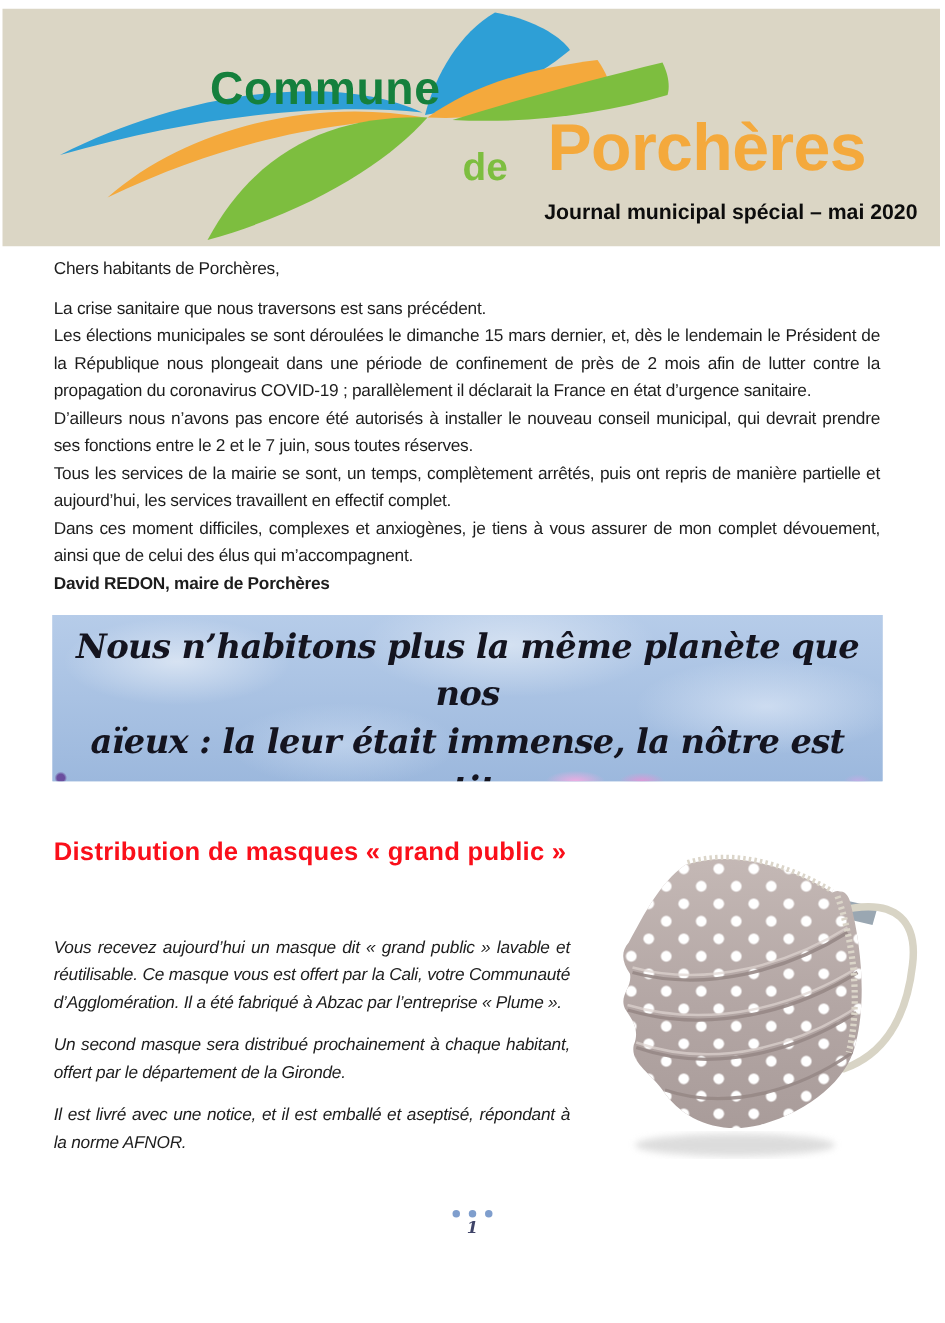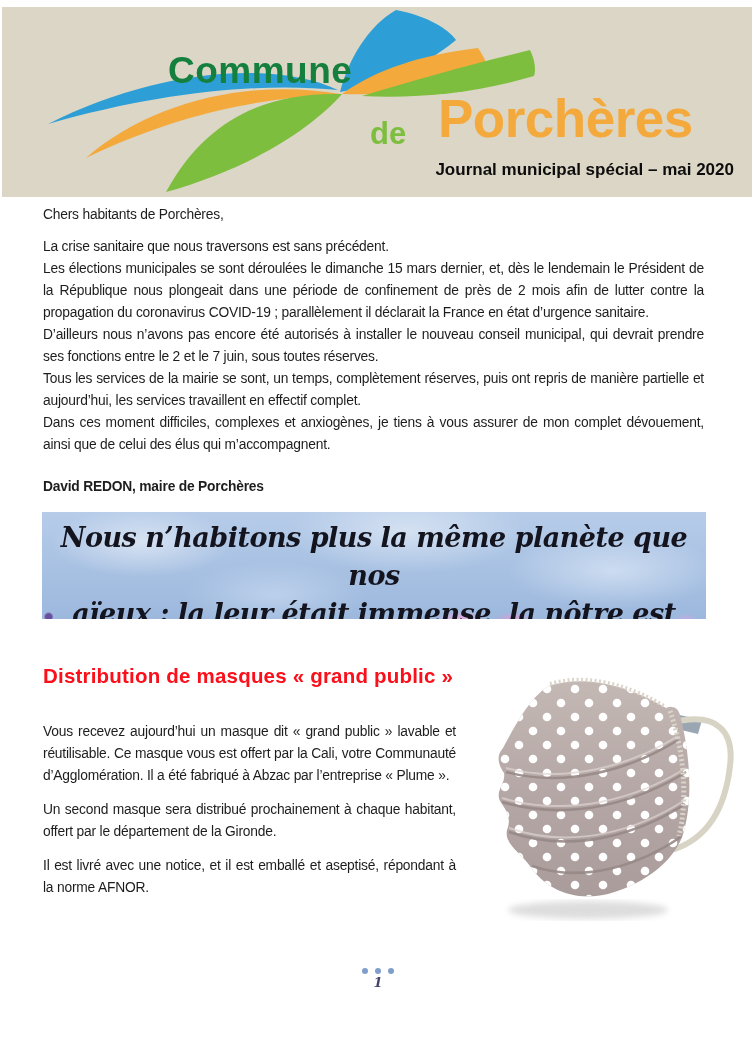--- a/index.html
+++ b/index.html
@@ -34,29 +34,29 @@
   }
 
   
   .letter { padding:6px 52px 0 43px; }
   .letter p {
     font-size:13.8px; line-height:22px; letter-spacing:-0.2px;
     text-align:justify;
   }
   .salutation { margin-bottom:10px; text-align:left !important; }
   .signature {
-    margin-top:20px; text-align:left;
+    margin-top:0; text-align:left;
     font-weight:bold; font-size:14.2px;
   }
 
   
   .quote-banner {
     position:relative;
     margin:14px 0 0 42px;
-    width:664px; height:107px;
+    width:664px; height:133px;
     background-color:#a9c2e2;
     background-image:
       radial-gradient(circle 5px at 1% 98%, #6a4e9e 0 3px, rgba(106,78,158,0) 5px),
       radial-gradient(ellipse 34px 12px at 63% 100%, rgba(242,172,226,0.95), rgba(242,172,226,0) 70%),
       radial-gradient(ellipse 26px 10px at 71% 100%, rgba(230,148,214,0.85), rgba(230,148,214,0) 70%),
       radial-gradient(ellipse 16px 8px at 97% 100%, rgba(200,170,230,0.8), rgba(200,170,230,0) 70%),
       radial-gradient(ellipse 130px 50px at 15% 28%, rgba(255,255,255,0.5), rgba(255,255,255,0) 70%),
       radial-gradient(ellipse 170px 60px at 55% 18%, rgba(255,255,255,0.45), rgba(255,255,255,0) 70%),
       radial-gradient(ellipse 150px 55px at 86% 55%, rgba(235,242,252,0.55), rgba(235,242,252,0) 70%),
       radial-gradient(ellipse 130px 48px at 35% 78%, rgba(214,228,246,0.5), rgba(214,228,246,0) 70%),
@@ -72,21 +72,21 @@
     letter-spacing:-0.5px;
   }
 
   
   .masks { padding:0 16px 0 43px; }
   .masks-title {
     margin:44px 0 14px 0;
     font-size:20.5px; font-weight:bold; letter-spacing:0.2px;
     color:#fa0f1a; line-height:25px;
   }
-  .masks-row { display:flex; align-items:center; gap:14px; }
+  .masks-row { display:flex; align-items:flex-end; gap:14px;font-style:italic; }
   .masks-text { width:424px; }
   .masks-text p {
     font-size:13.8px; line-height:22px; letter-spacing:-0.2px;
     text-align:justify; margin-bottom:12px;
   }
   .mask-figure { flex:1; margin-top:-34px; }
 
   
   .page-footer {
     position:absolute; top:968px; left:0; right:0;
@@ -125,21 +125,21 @@
   <div class="logo-de">de</div>
   <div class="logo-name">Porchères</div>
   <div class="header-subtitle">Journal municipal spécial – mai 2020</div>
 </div>
 
 <div class="letter">
   <p class="salutation">Chers habitants de Porchères,</p>
   <p>La crise sanitaire que nous traversons est sans précédent.</p>
   <p>Les élections municipales se sont déroulées le dimanche 15 mars dernier, et, dès le lendemain le Président de la République nous plongeait dans une période de confinement de près de 2 mois afin de lutter contre la propagation du coronavirus COVID-19 ; parallèlement il déclarait la France en état d’urgence sanitaire.</p>
   <p>D’ailleurs nous n’avons pas encore été autorisés à installer le nouveau conseil municipal, qui devrait prendre ses fonctions entre le 2 et le 7 juin, sous toutes réserves.</p>
-  <p>Tous les services de la mairie se sont, un temps, complètement réserves, puis ont repris de manière partielle et aujourd’hui, les services travaillent en effectif complet.</p>
+  <p>Tous les services de la mairie se sont, un temps, complètement arrêtés, puis ont repris de manière partielle et aujourd’hui, les services travaillent en effectif complet.</p>
   <p>Dans ces moment difficiles, complexes et anxiogènes, je tiens à vous assurer de mon complet dévouement, ainsi que de celui des élus qui m’accompagnent.</p>
   <p class="signature">David REDON, maire de Porchères</p>
 </div>
 
 <div class="quote-banner">
   <div class="quote-line">Nous n’habitons plus la même planète que nos</div>
   <div class="quote-line">aïeux : la leur était immense, la nôtre est petite.</div>
 
 </div>
 

